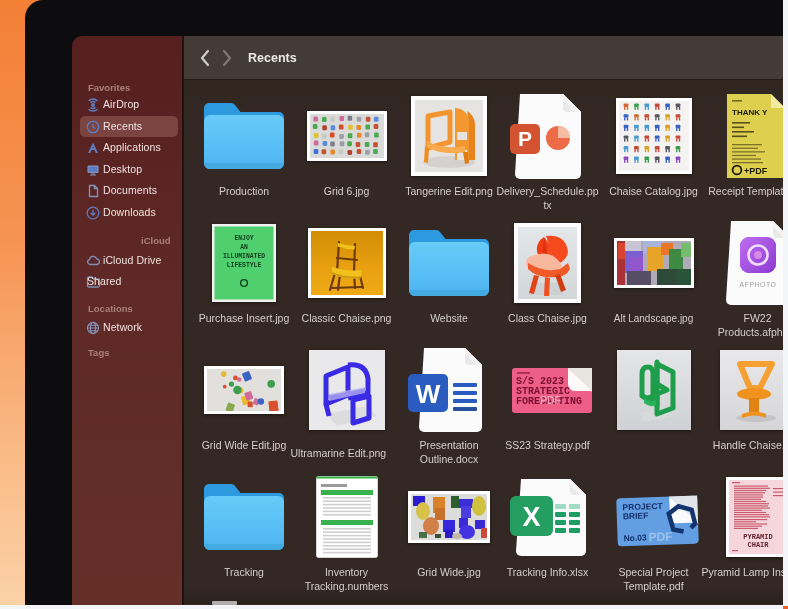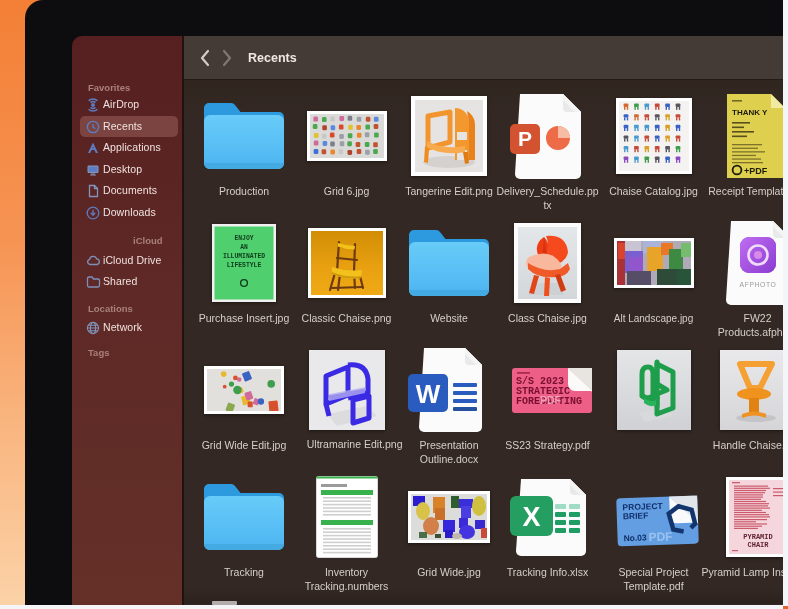--- a/index.html
+++ b/index.html
@@ -74,29 +74,29 @@
           <div style="position:absolute;left:14px;top:148.0px;width:14px;height:14px;"><svg width="14" height="14" viewBox="0 0 14 14">
               <path d="M3.5 1.5 h5 l3 3 v8 h-8 z" fill="none" stroke="#8294bc" stroke-width="1.3"></path>
 <path d="M8.5 1.5 v3 h3" fill="none" stroke="#8294bc" stroke-width="1.3"></path>
             </svg></div>
           <div style="position:absolute;left:31px;top:148.0px;font-size:10.5px;font-weight:500;color:#f0e2de;letter-spacing:0.1px;">Documents</div>
           <div style="position:absolute;left:14px;top:169.5px;width:14px;height:14px;"><svg width="14" height="14" viewBox="0 0 14 14">
               <circle cx="7" cy="7" r="5.8" fill="none" stroke="#5d7cc2" stroke-width="1.3"></circle>
 <path d="M7 3.8 v5 M4.8 6.8 L7 9.2 L9.2 6.8" fill="none" stroke="#5d7cc2" stroke-width="1.3"></path>
             </svg></div>
           <div style="position:absolute;left:31px;top:169.5px;font-size:10.5px;font-weight:500;color:#f0e2de;letter-spacing:0.1px;">Downloads</div>
-          <div style="position:absolute;left:16px;top:198.5px;font-size:9.5px;font-weight:bold;color:#a9807a;padding-left:45px;">iCloud</div>
+          <div style="position:absolute;left:24px;top:198.5px;font-size:9.5px;font-weight:bold;color:#a9807a;padding-left:45px;">iCloud</div>
           <div style="position:absolute;left:14px;top:218.0px;width:14px;height:14px;"><svg width="15" height="14" viewBox="0 0 15 14">
               <path d="M4 10.5 a2.6 2.6 0 0 1 -0.4 -5.1 a3.6 3.6 0 0 1 7 -0.6 a2.9 2.9 0 0 1 0.6 5.7 z" fill="none" stroke="#7e90ba" stroke-width="1.3"></path>
             </svg></div>
           <div style="position:absolute;left:31px;top:218.0px;font-size:10.5px;font-weight:500;color:#f0e2de;letter-spacing:0.1px;">iCloud Drive</div>
           <div style="position:absolute;left:14px;top:239.0px;width:14px;height:14px;"><svg width="15" height="14" viewBox="0 0 15 14">
               <path d="M1.5 3.5 a1.5 1.5 0 0 1 1.5 -1.5 h3 l1.5 2 h4.5 a1.5 1.5 0 0 1 1.5 1.5 v5 a1.5 1.5 0 0 1 -1.5 1.5 h-9 a1.5 1.5 0 0 1 -1.5 -1.5 z" fill="none" stroke="#7e90ba" stroke-width="1.3"></path>
             </svg></div>
-          <div style="position:absolute;left:31px;top:239.0px;font-size:10.5px;font-weight:500;color:#f0e2de;letter-spacing:0.1px;">Shared</div>
+          <div style="position:absolute;left:15px;top:239.0px;font-size:10.5px;font-weight:500;color:#f0e2de;letter-spacing:0.1px;">Shared</div>
           <div style="position:absolute;left:16px;top:267.0px;font-size:9.5px;font-weight:bold;color:#a9807a;">Locations</div>
           <div style="position:absolute;left:14px;top:285.0px;width:14px;height:14px;"><svg width="14" height="14" viewBox="0 0 14 14">
               <g fill="none" stroke="#8294bc" stroke-width="1.1">
 <circle cx="7" cy="7" r="5.6"></circle>
                 <ellipse cx="7" cy="7" rx="2.6" ry="5.6"></ellipse>
                 <path d="M1.6 7 h10.8 M2.3 4.2 h9.4 M2.3 9.8 h9.4"></path>
               </g>
             </svg></div>
           <div style="position:absolute;left:31px;top:285.0px;font-size:10.5px;font-weight:500;color:#f0e2de;letter-spacing:0.1px;">Network</div>
           <div style="position:absolute;left:16px;top:311.0px;font-size:9.5px;font-weight:bold;color:#a9807a;">Tags</div>
@@ -503,21 +503,21 @@
 <g fill="none" stroke="#3a2ae4" stroke-width="5" stroke-linejoin="round">
 <path d="M17 26 l22 -9 v28 l-22 9 z"></path>
 <path d="M39 15 q18 -2 20 14 v14 l-20 5"></path>
 <path d="M20 48 l36 -7"></path>
 <path d="M44 50 l16 -4 v22 l-16 5 z"></path>
 </g>
 <path d="M20 44 l36 -7 v6 l-36 8 z" fill="#b9b4f0" opacity="0.75"></path>
 <path d="M17 54 l3 12" stroke="#3a2ae4" stroke-width="5"></path>
 </svg></div>
             </div>
-<div style="margin-top:2px;text-align:right;font-size:10.5px;line-height:13.5px;color:#d6cfc9;white-space:nowrap;">Ultramarine Edit.png</div>
+<div style="margin-top:11px;text-align:left;font-size:10.5px;line-height:13.5px;color:#d6cfc9;white-space:nowrap;">Ultramarine Edit.png</div>
 </div>
           <div style="position:absolute;left:393.0px;top:344px;width:112px;">
 <div style="height:92px;display:flex;align-items:center;justify-content:center;">
               <div style="margin-right:9px;font-size:0"><svg width="74" height="84" viewBox="0 0 74 84">
 <g transform="translate(11,0)">
 <path d="M5 0 h41 l17 17 v62 a5 5 0 0 1 -5 5 h-53 a5 5 0 0 1 -5 -5 z" fill="#fbfbfb"></path>
                     <path d="M46 0 l17 17 h-13 a4 4 0 0 1 -4 -4 z" fill="#e9e9e9"></path>
                     <path d="M46 0 l17 17 h-6 l-11 -11 z" fill="#f4f4f4"></path>
 </g>
 <rect x="0" y="26" width="40" height="38" rx="5" fill="#2a5bbf"></rect>

